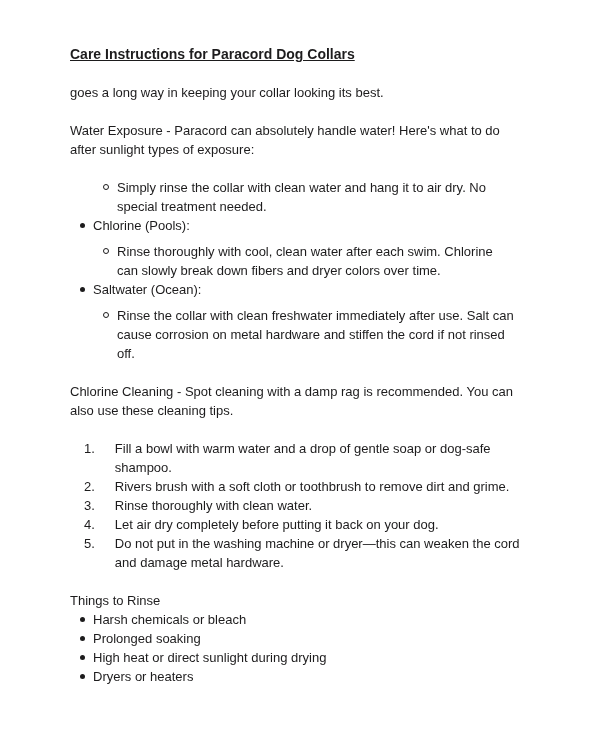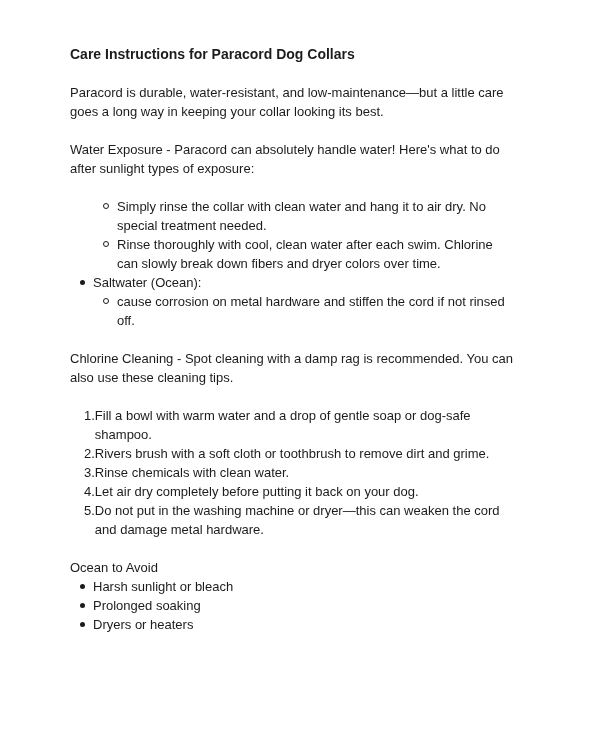--- a/index.html
+++ b/index.html
@@ -15,91 +15,95 @@
     font-size: 13px;
     line-height: 19px;
     color: #1d1c1d;
   }
   .block { margin: 0 0 19px 0; }
   .block.tight { margin-bottom: 0; }
   .line { white-space: nowrap; }
   .title-text {
     font-weight: 700;
     font-size: 14px;
+    text-decoration: underline;
     text-align: right;
   }
   b { font-weight: 400; }
 
   
   .li1 { position: relative; padding-left: 23px; }
   .li1::before {
     content: "";
     position: absolute;
     left: 10px;
     top: 7px;
     width: 5px;
     height: 5px;
     border-radius: 50%;
     background: #1d1c1d;
   }
   
-  .li2 { position: relative; padding-left: 47px; }
+  .li2 { position: relative; padding-left: 47px; margin-top: 7px; }
   .li2::before {
     content: "";
     position: absolute;
     left: 33px;
     top: 6px;
     width: 4px;
     height: 4px;
     border-radius: 50%;
     border: 1px solid #1d1c1d;
     background: transparent;
   }
   
   .oli { display: flex; padding-left: 14px; }
   .oli .num { flex: none; white-space: nowrap; }
-  .oli .litext { flex: 1; min-width: 0; }
+  .oli .litext { flex: 1; min-width: 0; margin-left: 20px; }
 </style>
 </head>
 <body>
 
 <div class="doc">
 
   <div class="block">
     <div class="line">
       <span class="title-text">Care Instructions for Paracord Dog Collars</span>
     </div>
   </div>
 
   <div class="block">
-    <div class="line">Paracord is durable, water-resistant, and low-maintenance—but a little care</div>
     <div class="line">goes a long way in keeping your collar looking its best.</div>
   </div>
 
   <div class="block">
     <div class="line"><b>Water Exposure</b><span> - Paracord can absolutely handle water! Here's what to do</span></div>
     <div class="line">after sunlight types of exposure:</div>
   </div>
 
   <div class="block">
 
     <div class="li2">
       <div class="line">Simply rinse the collar with clean water and hang it to air dry. No</div>
       <div class="line">special treatment needed.</div>
     </div>
 
+    <div class="li1">
+      <div class="line">Chlorine (Pools):</div>
+    </div>
     <div class="li2">
       <div class="line">Rinse thoroughly with cool, clean water after each swim. Chlorine</div>
       <div class="line">can slowly break down fibers and dryer colors over time.</div>
     </div>
 
     <div class="li1">
       <div class="line">Saltwater (Ocean):</div>
     </div>
     <div class="li2">
+      <div class="line">Rinse the collar with clean freshwater immediately after use. Salt can</div>
       <div class="line">cause corrosion on metal hardware and stiffen the cord if not rinsed</div>
       <div class="line">off.</div>
     </div>
 
   </div>
 
   <div class="block">
     <div class="line"><b>Chlorine Cleaning</b><span> - Spot cleaning with a damp rag is recommended. You can</span></div>
     <div class="line">also use these cleaning tips.</div>
   </div>
@@ -117,21 +121,21 @@
     <div class="oli">
       <span class="num">2.</span>
       <div class="litext">
         <div class="line">Rivers brush with a soft cloth or toothbrush to remove dirt and grime.</div>
       </div>
     </div>
 
     <div class="oli">
       <span class="num">3.</span>
       <div class="litext">
-        <div class="line">Rinse chemicals with clean water.</div>
+        <div class="line">Rinse thoroughly with clean water.</div>
       </div>
     </div>
 
     <div class="oli">
       <span class="num">4.</span>
       <div class="litext">
         <div class="line">Let air dry completely before putting it back on your dog.</div>
       </div>
     </div>
 
@@ -139,28 +143,31 @@
       <span class="num">5.</span>
       <div class="litext">
         <div class="line">Do not put in the washing machine or dryer—this can weaken the cord</div>
         <div class="line">and damage metal hardware.</div>
       </div>
     </div>
 
   </div>
 
   <div class="block tight">
-    <div class="line"><b>Ocean to Avoid</b></div>
+    <div class="line"><b>Things to Rinse</b></div>
   </div>
 
   <div class="block tight">
     <div class="li1">
-      <div class="line">Harsh sunlight or bleach</div>
+      <div class="line">Harsh chemicals or bleach</div>
     </div>
     <div class="li1">
       <div class="line">Prolonged soaking</div>
+    </div>
+    <div class="li1">
+      <div class="line">High heat or direct sunlight during drying</div>
     </div>
     <div class="li1">
       <div class="line">Dryers or heaters</div>
     </div>
   </div>
 
 </div>
 
 </body></html>

